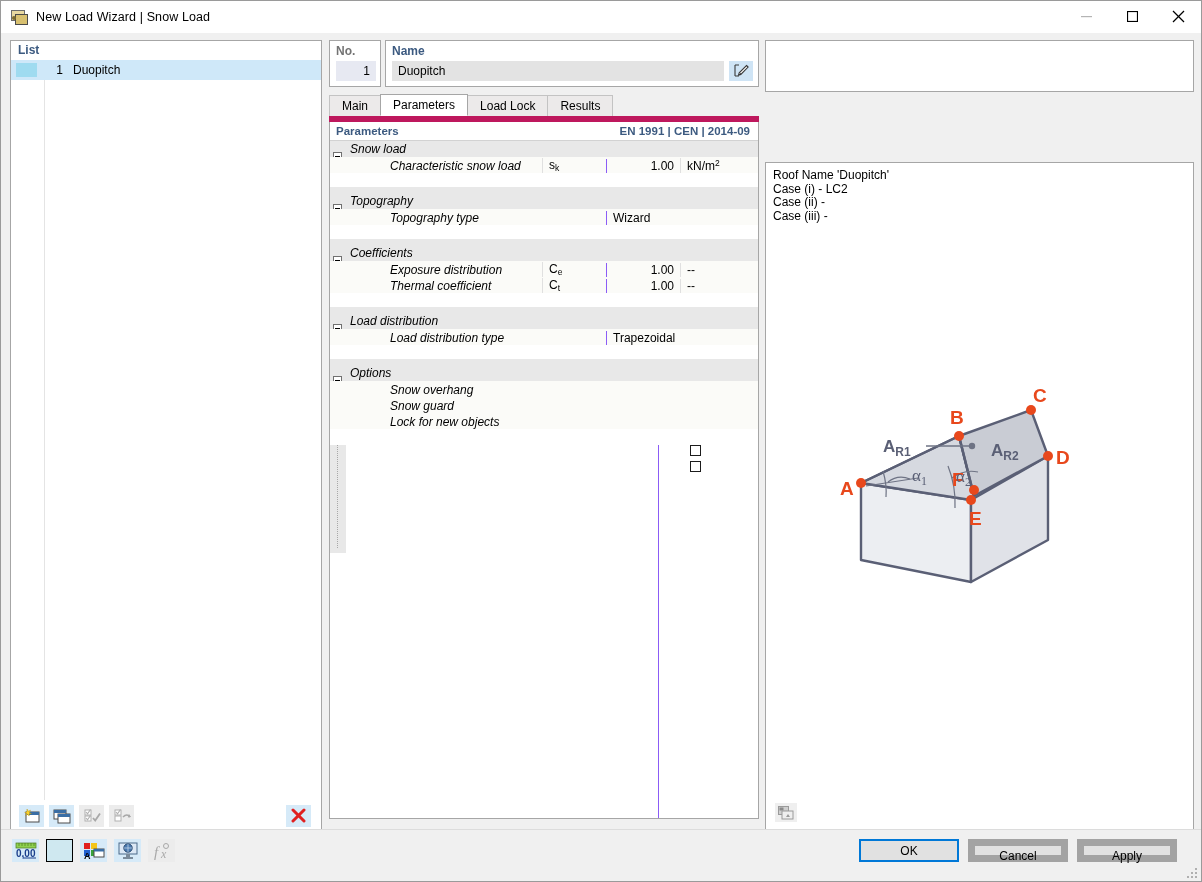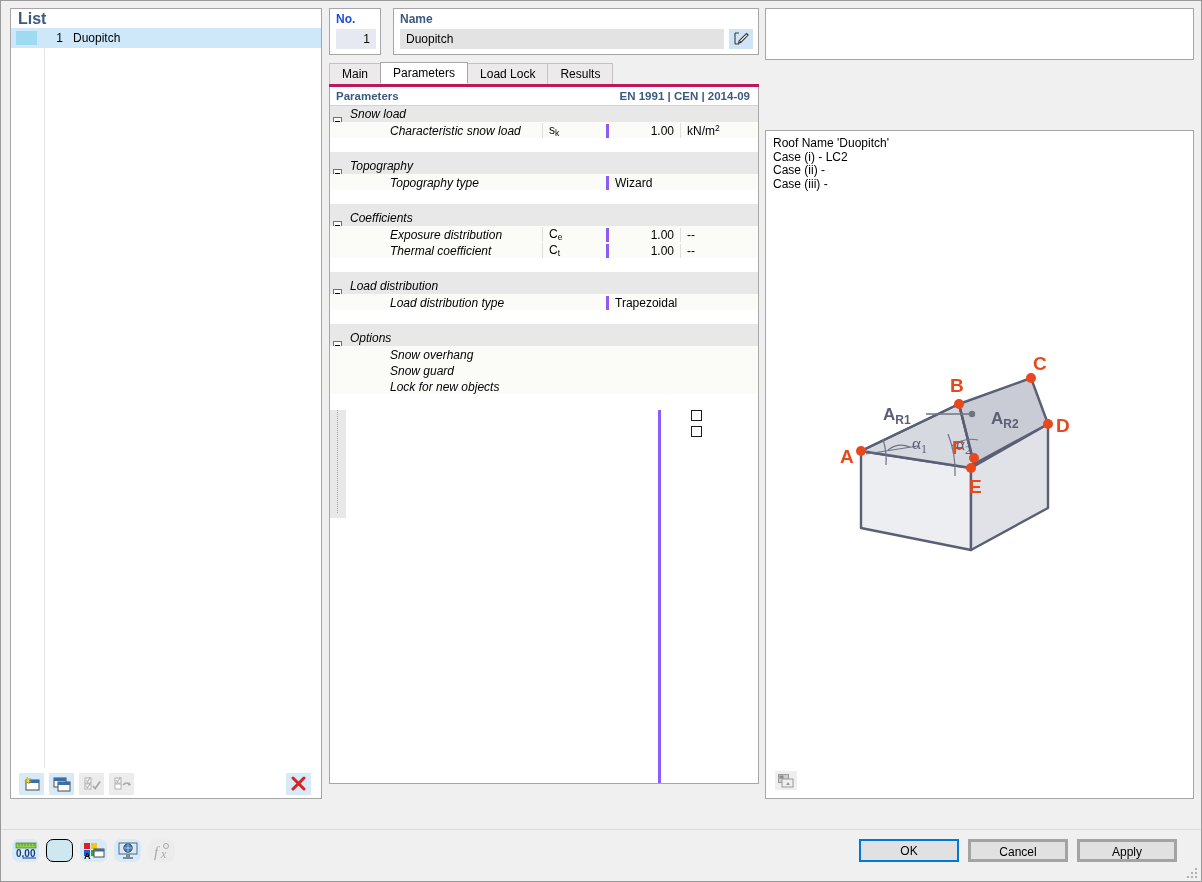--- a/index.html
+++ b/index.html
@@ -48,21 +48,21 @@
   }
 
   
   .list-panel{
     position:absolute;left:9px;top:7px;width:312px;height:791px;
     background:#ffffff;border:1px solid #a6a6a6;box-sizing:border-box;
     display:flex;flex-direction:column;
   }
   .list-header{
     height:19px;line-height:19px;padding-left:7px;
-    font-weight:bold;color:#3c5a80;font-size:16px;
+    font-weight:bold;color:#3c5a80;font-size:12px;
     background:#fff;
   }
   .list-rows{flex:1 1 auto;position:relative;}
   .list-col-a{position:absolute;left:0;top:0;width:33px;bottom:0;border-right:1px solid #e4e4e4;}
   .list-col-b{position:absolute;left:33px;top:0;width:13px;bottom:0;}
   .list-row{
     position:absolute;left:0;right:0;top:0;height:20px;
     background:#cfe8f9;display:flex;align-items:center;
   }
   .list-row .swatch{width:21px;height:14px;background:#9fdbf0;margin-left:5px;border:0;}
@@ -86,43 +86,43 @@
   .center{
     position:absolute;left:328px;top:7px;width:430px;height:791px;
   }
   .numname{
     display:flex;height:47px;
   }
   .no-box{
     width:52px;background:#fff;border:1px solid #a6a6a6;box-sizing:border-box;
     padding:3px 4px 0 6px;
   }
-  .no-box .lab{font-weight:bold;color:#1d4ed8;font-size:12px;margin-bottom:3px;}
+  .no-box .lab{font-weight:bold;color:#737373;font-size:12px;margin-bottom:3px;}
   .no-box .fld{
     background:#e7e9f2;height:20px;line-height:20px;text-align:right;padding-right:6px;font-size:12px;
   }
   .name-box{
-    flex:1 1 auto;margin-left:12px;background:#fff;border:1px solid #a6a6a6;box-sizing:border-box;
+    flex:1 1 auto;margin-left:4px;background:#fff;border:1px solid #a6a6a6;box-sizing:border-box;
     padding:3px 5px 16px 6px;position:relative;
   }
   .name-box .lab{font-weight:bold;color:#3c5a80;font-size:12px;margin-bottom:3px;}
   .name-row{display:flex;align-items:center;}
   .name-field{
     flex:1 1 auto;height:20px;line-height:20px;background:#e3e3e3;
     padding-left:6px;font-size:12px;
   }
   .name-edit{
     width:24px;height:20px;margin-left:5px;background:#cfe4f5;
     display:flex;align-items:center;justify-content:center;
   }
 
   
   .tabs{
     margin-top:7px;height:22px;display:flex;align-items:flex-end;
-    border-bottom:3px solid #be185d;
+    border-bottom:6px solid #be185d;
   }
   .tab{
     height:21px;line-height:21px;padding:0 12px;font-size:12px;
     background:#eceaea;border:1px solid #c3c3c3;border-bottom:none;
     box-sizing:border-box;margin-right:-1px;color:#000;
   }
   .tab.active{
     background:#ffffff;height:22px;line-height:21px;
     border:1px solid #a6a6a6;border-bottom:1px solid #fff;position:relative;z-index:2;
   }
@@ -144,21 +144,21 @@
   .prow{
     display:flex;height:16px;align-items:center;font-size:12px;position:relative;
   }
   .prow.group{background:#e8e8e8;}
   .prow.item{background:#fbfbf8;align-items:flex-end;}
   .prow.spacer{background:#ffffff;height:14px;}
   .prow.spacer.grey{background:#e8e8e8;}
   .c-tree{width:16px;flex:0 0 auto;position:relative;}
   .c-label{flex:0 0 auto;width:196px;box-sizing:border-box;padding-left:6px;white-space:nowrap;overflow:hidden;font-style:italic;}
   .c-sym{flex:0 0 auto;width:64px;box-sizing:border-box;padding-left:6px;border-left:1px solid #e0e0e0;}
-  .c-val{flex:0 0 auto;width:74px;box-sizing:border-box;padding-right:6px;text-align:right;border-left:3px solid #8b5cf6;margin-top:41px;}
+  .c-val{flex:0 0 auto;width:74px;box-sizing:border-box;padding-right:6px;text-align:right;border-left:1px solid #8b5cf6;margin-top:41px;}
   .c-val.left{text-align:left;padding-left:6px;}
   .c-val.center{text-align:center;padding:0;}
   .c-unit{flex:1 1 auto;box-sizing:border-box;padding-left:6px;border-left:1px solid #e0e0e0;}
   .prow.group .c-label{font-size:12px;padding-left:4px;}
   .prow.group .c-sym,.prow.group .c-val,.prow.group .c-unit{border-left:none;}
   .expander{
     position:absolute;left:3px;top:3px;width:9px;height:9px;
     border:1px solid #707070;background:#fff;box-sizing:border-box;
   }
   .expander:before{
@@ -201,42 +201,67 @@
   }
 
   
   .bottombar{
     flex:0 0 auto;height:51px;background:#f0f0f0;position:relative;
     border-top:1px solid #dcdcdc;
   }
   .bl-tools{position:absolute;left:11px;top:9px;display:flex;align-items:center;}
   .bbtn{
     width:27px;height:23px;margin-right:7px;background:#d6eaf8;
-    display:flex;align-items:center;justify-content:center;position:relative;border-radius:7px;
+    display:flex;align-items:center;justify-content:center;position:relative;
   }
   .bbtn.dis{background:#ececec;}
   .bbtn.white{background:#cfe8f0;border:1px solid #000;width:25px;height:21px;}
   .actions{position:absolute;right:24px;top:9px;display:flex;}
   .abtn{
     width:100px;height:23px;line-height:21px;text-align:center;font-size:12px;
-    background:#e1e1e1;border:3px solid #a3a3a3;box-sizing:border-box;margin-left:9px;
+    background:#e1e1e1;border:7px solid #a3a3a3;box-sizing:border-box;margin-left:9px;
   }
   .abtn.primary{
     background:#e1e1e1;border:2px solid #0078d7;
   }
   .grip{
     position:absolute;right:4px;bottom:3px;width:12px;height:12px;
   }
   .grip i{position:absolute;width:2px;height:2px;background:#b0b0b0;}
 </style>
 </head>
 <body>
 
 <div class="win">
 
+  <div class="titlebar">
+    <div class="title-icon">
+      <div class="sq1"></div>
+        <div class="sq2"></div>
+        <div class="dot"></div>
+    </div>
+    <div class="title-text">New Load Wizard | Snow Load</div>
+    <div class="title-spacer"></div>
+    <div class="winbtn dim">
+      <svg width="11" height="2">
+          <rect x="0" y="0" width="11" height="1.2" fill="#b4b4b4"></rect>
+        </svg>
+    </div>
+    <div class="winbtn">
+      <svg width="11" height="11">
+          <rect x="0.5" y="0.5" width="10" height="10" fill="none" stroke="#000" stroke-width="1.2"></rect>
+        </svg>
+    </div>
+    <div class="winbtn">
+      <svg width="13" height="13">
+          <line x1="1" y1="1" x2="12" y2="12" stroke="#000" stroke-width="1.2"></line>
+          <line x1="12" y1="1" x2="1" y2="12" stroke="#000" stroke-width="1.2"></line>
+        </svg>
+    </div>
+  </div>
 
   <div class="bodyarea">
 
     <div class="list-panel">
       <div class="list-header">List</div>
       <div class="list-rows">
         <div class="list-col-a"></div>
         <div class="list-col-b"></div>
         <div class="list-row">
           <div class="swatch"></div>

